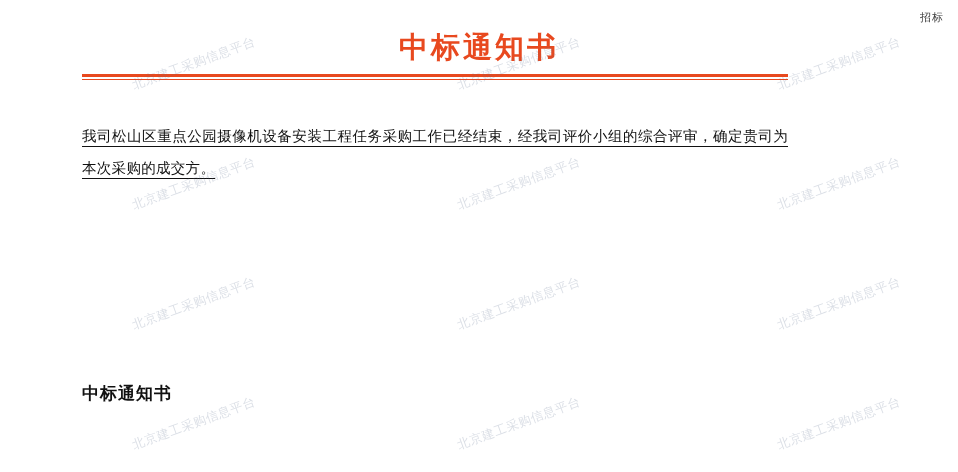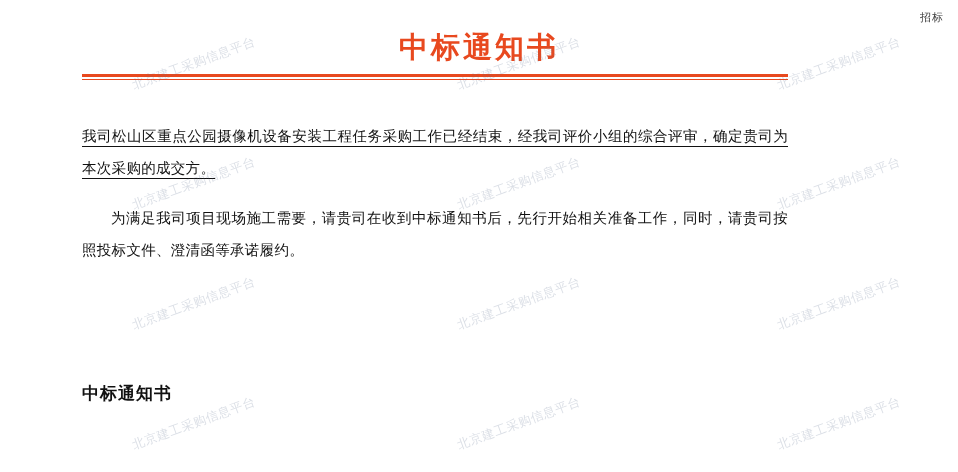--- a/index.html
+++ b/index.html
@@ -147,21 +147,20 @@
 
   <div class="rule-wrap">
     <div class="rule-thick"></div>
     <div class="rule-thin"></div>
   </div>
 
   <div class="body-area">
 
     <p class="para underlined">我司松山区重点公园摄像机设备安装工程任务采购工作已经结束，经我司评价小组的综合评审，确定贵司为本次采购的成交方。</p>
 
-    <p class="para indent">为满足我司项目现场施工需要，请贵司在收到中标通知书后，先行开始相关准备工作，同时，请贵司按照投标文件、澄清函等承诺履约。</p>
   </div>
 
   <div class="footer-note">中标通知书</div>
 
 
   <div class="watermarks">
       <div class="wm" style="left: 130px; top: 78px;">北京建工采购信息平台</div>
       <div class="wm" style="left: 455px; top: 78px;">北京建工采购信息平台</div>
       <div class="wm" style="left: 775px; top: 78px;">北京建工采购信息平台</div>
       <div class="wm" style="left: 130px; top: 198px;">北京建工采购信息平台</div>

